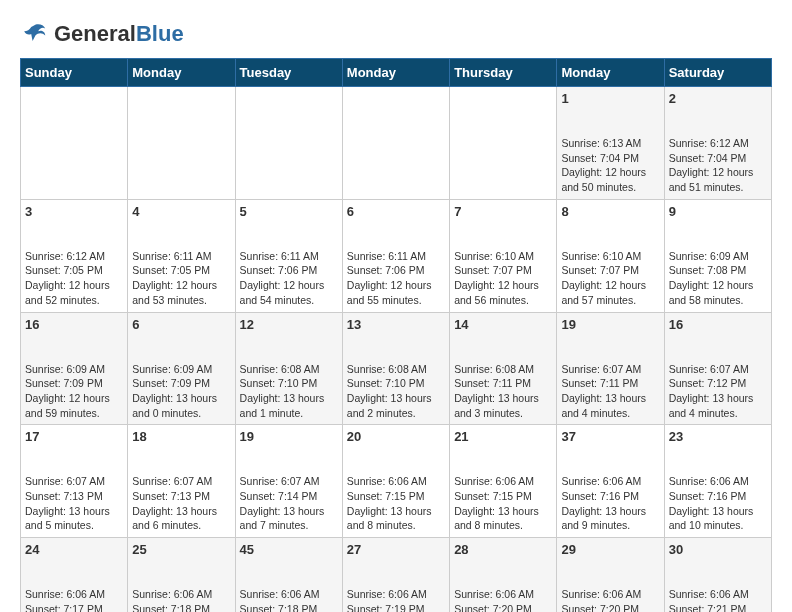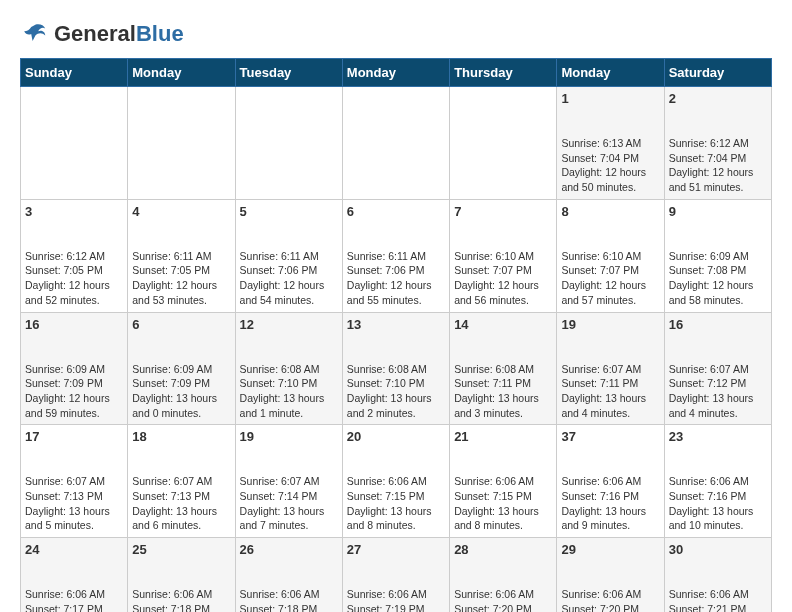--- a/index.html
+++ b/index.html
@@ -294,21 +294,21 @@
 and 10 minutes.</div>
         </td>
         <td>
           <span class="day-number">25</span>
           <div class="day-info" style="white-space: pre-line;">Sunrise: 6:06 AM
 Sunset: 7:18 PM
 Daylight: 13 hours
 and 11 minutes.</div>
         </td>
         <td>
-          <span class="day-number">26</span>
+          <span class="day-number">45</span>
           <div class="day-info" style="white-space: pre-line;">Sunrise: 6:06 AM
 Sunset: 7:18 PM
 Daylight: 13 hours
 and 12 minutes.</div>
         </td>
         <td>
           <span class="day-number">27</span>
           <div class="day-info" style="white-space: pre-line;">Sunrise: 6:06 AM
 Sunset: 7:19 PM
 Daylight: 13 hours

